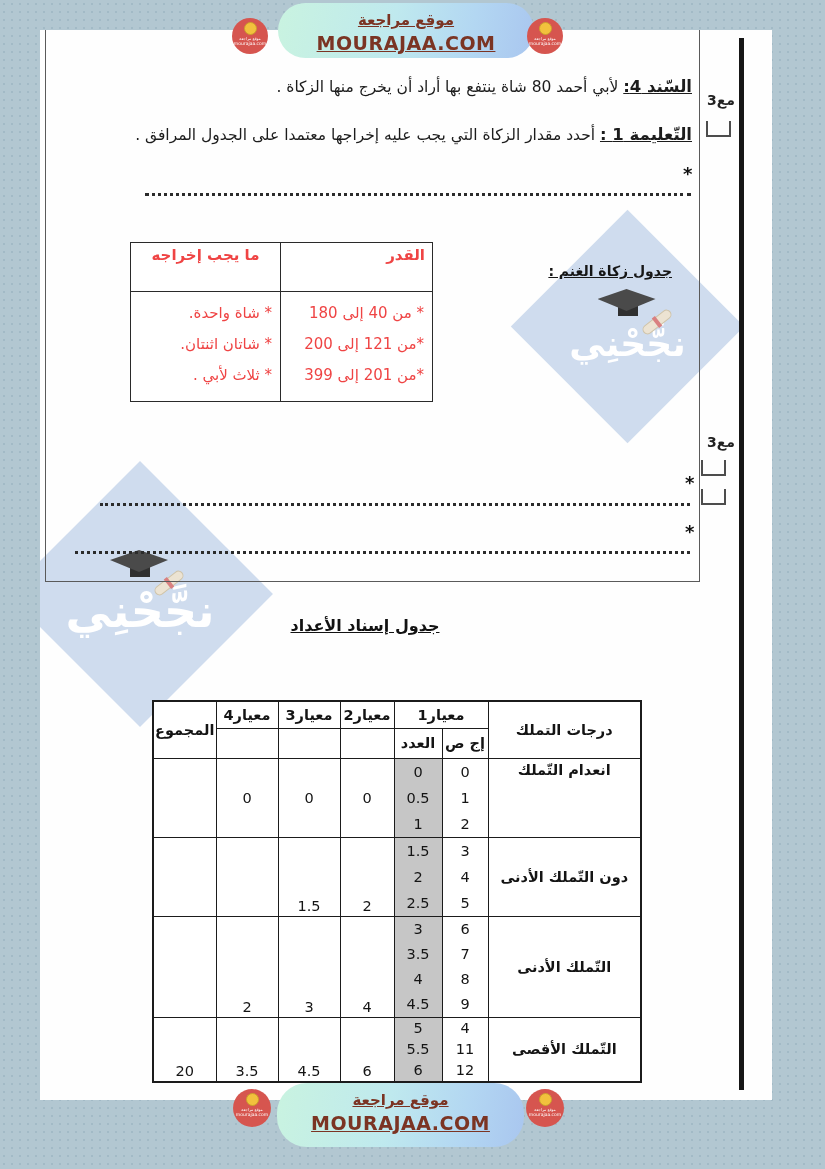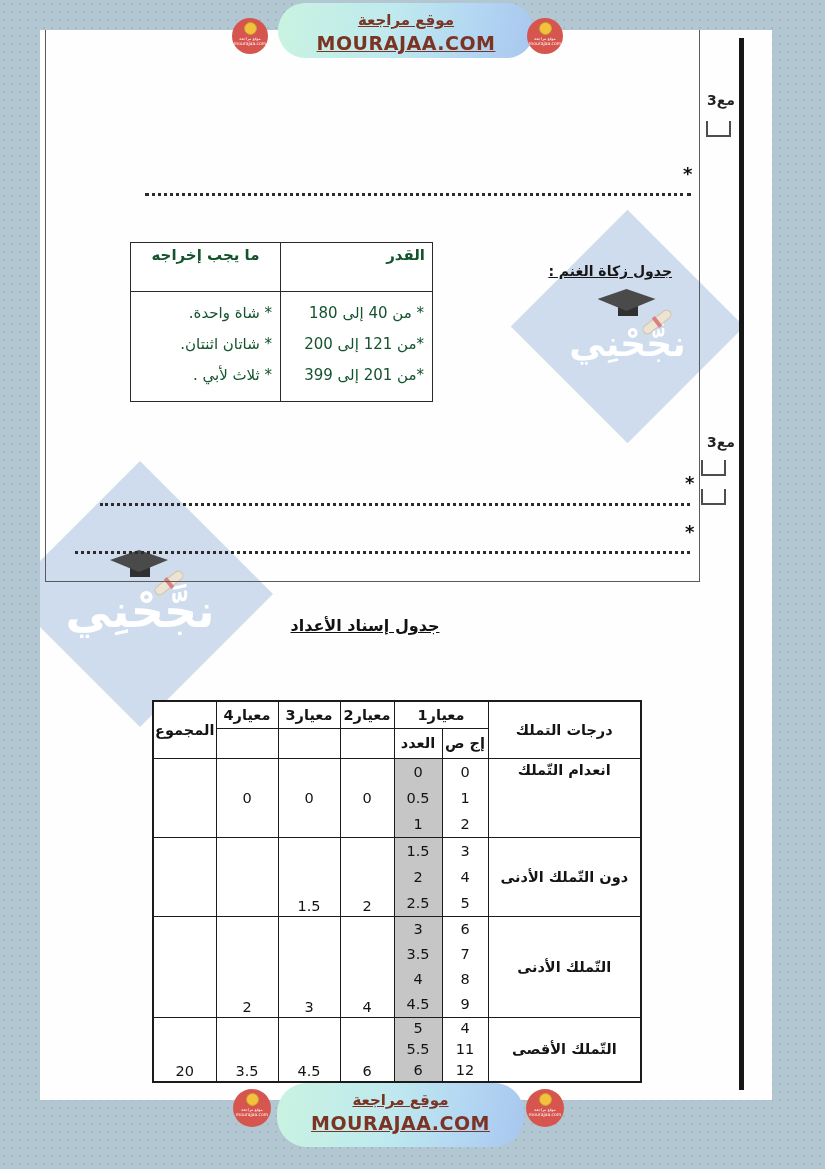--- a/index.html
+++ b/index.html
@@ -27,21 +27,21 @@
   .mx-label{position:absolute;width:40px;text-align:center;font-size:14px;font-weight:bold;color:#222;z-index:3;}
   .bracket{position:absolute;width:25px;height:16px;border:2px solid #4d4d4d;border-top:none;z-index:3;}
   
   .tline{position:absolute;left:60px;width:632px;direction:rtl;text-align:right;font-size:15.5px;
     color:#1c1c1c;z-index:3;line-height:26px;}
   .tlabel{font-weight:bold;text-decoration:underline;font-size:16.5px;}
   .dots{position:absolute;height:0;border-bottom:3px dotted #2b2b2b;z-index:3;}
   .star{position:absolute;font-size:18px;font-weight:bold;color:#111;z-index:3;}
   
   .zakat{position:absolute;left:130px;top:242px;border-collapse:collapse;direction:rtl;z-index:3;background:#fff;}
-  .zakat th,.zakat td{border:1.6px solid #2a2a2a;font-size:15px;color:#14532d;}
+  .zakat th,.zakat td{border:1.6px solid #2a2a2a;font-size:15px;color:#ef4444;}
   .zakat th{height:49px;vertical-align:top;padding:3px 7px;font-weight:bold;}
   .zakat td{vertical-align:top;padding:6px 8px 10px;}
   .z-line{line-height:31px;white-space:nowrap;}
   .zakat .col-amount{width:152px;text-align:right;}
   .zakat .col-due{width:150px;text-align:right;}
   .zakat th.col-due{text-align:center;}
   .z-caption{position:absolute;left:538px;top:263px;width:134px;direction:rtl;text-align:right;
     font-size:14px;font-weight:600;text-decoration:underline;color:#161616;z-index:3;}
   
   .g-title{position:absolute;left:270px;top:616px;width:190px;text-align:center;font-size:16px;
@@ -106,20 +106,26 @@
   <div class="vline-thick"></div>
   <div class="section1"></div>
 
   <div class="mx-label" style="left:701px;top:92px;" dir="rtl">مع3</div>
   <div class="bracket" style="left:706px;top:121px;"></div>
 
   <div class="mx-label" style="left:701px;top:434px;" dir="rtl">مع3</div>
   <div class="bracket" style="left:701px;top:460px;"></div>
   <div class="bracket" style="left:701px;top:489px;"></div>
 
+  <div class="tline" style="top:74px;">
+    <span class="tlabel">السّند 4:</span><span> لأبي أحمد 80 شاة ينتفع بها أراد أن يخرج منها الزكاة .</span>
+  </div>
+  <div class="tline" style="top:122px;">
+    <span class="tlabel">التّعليمة 1 :</span><span> أحدد مقدار الزكاة التي يجب عليه إخراجها معتمدا على الجدول المرافق .</span>
+  </div>
   <span class="star" style="left:683px;top:163px;">*</span>
   <div class="dots" style="left:145px;top:193px;width:546px;"></div>
 
   <div class="z-caption">جدول زكاة الغنم :</div>
   <table class="zakat">
     <tbody>
         <tr>
       <th class="col-amount">القدر</th>
       <th class="col-due">ما يجب إخراجه</th>
     </tr>

